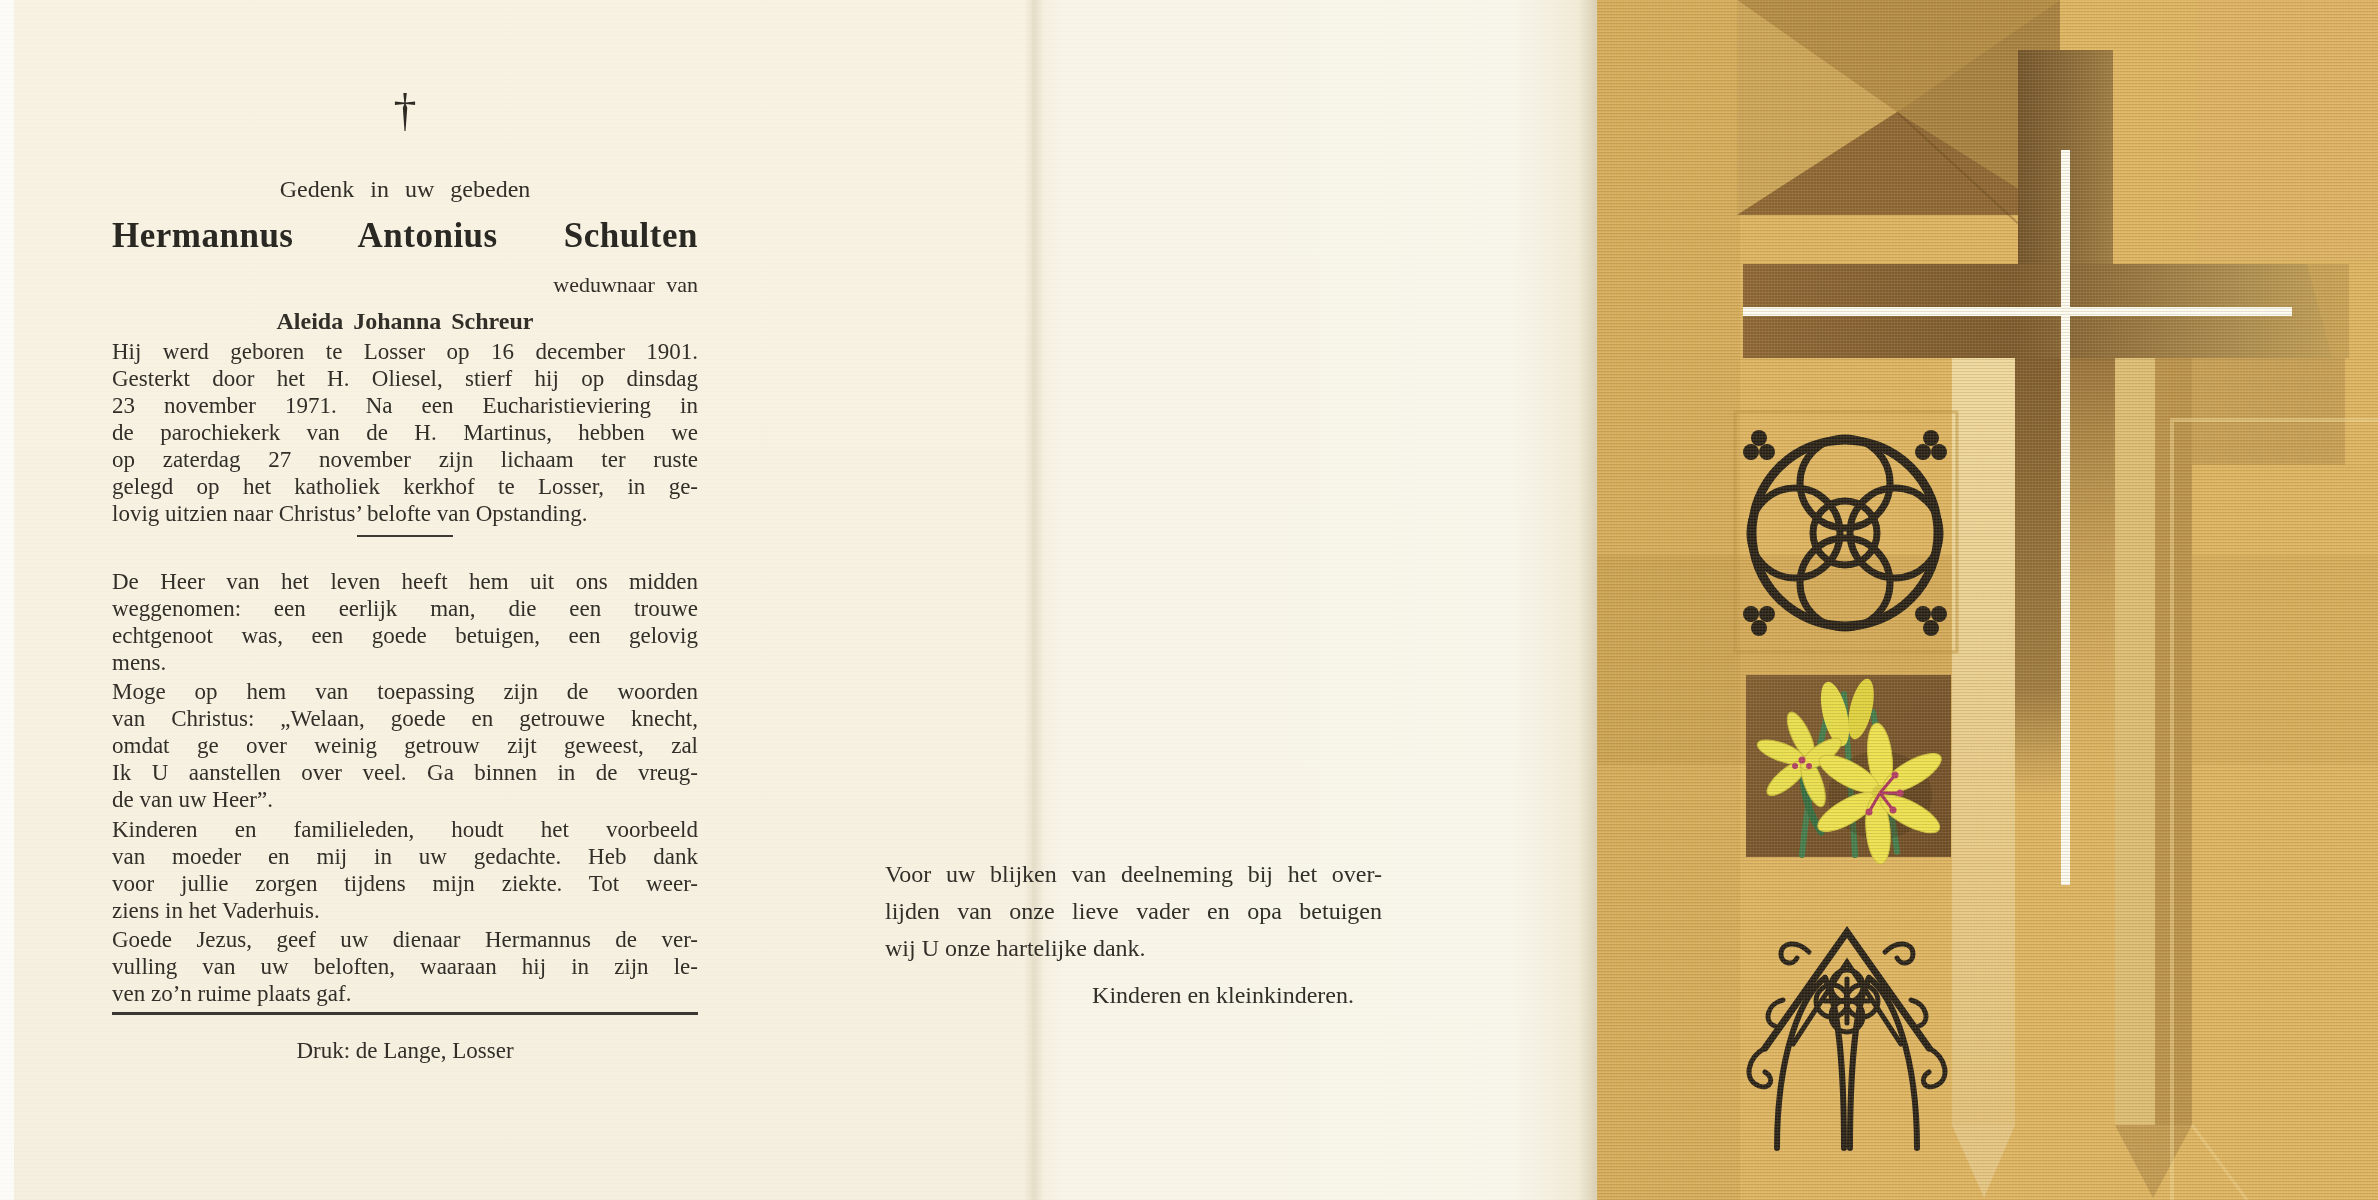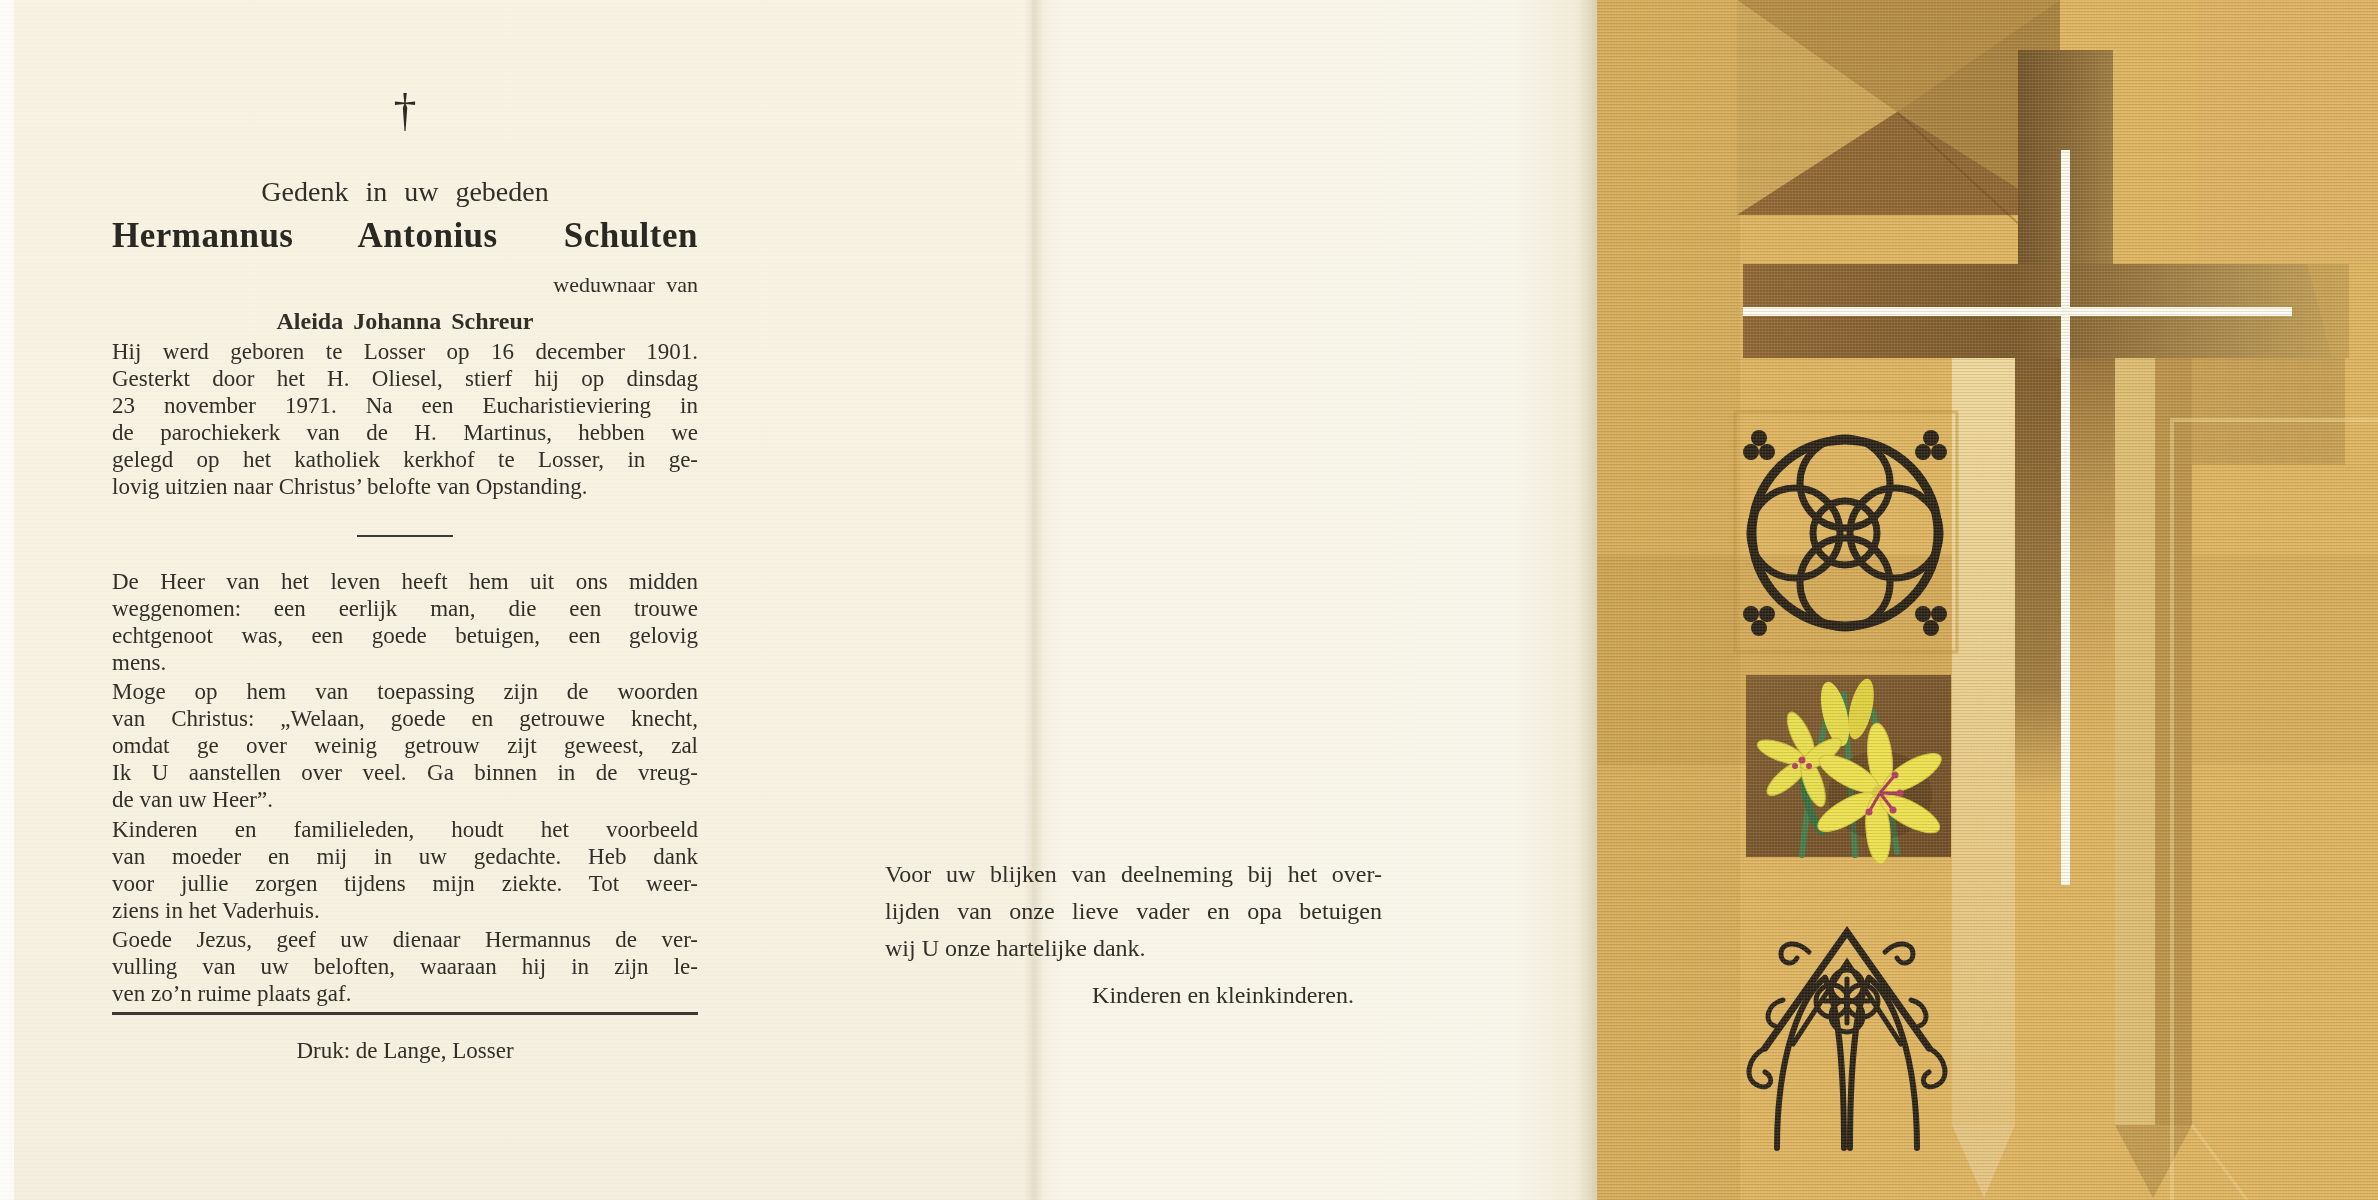--- a/index.html
+++ b/index.html
@@ -18,21 +18,21 @@
   .paper-grain{position:absolute;left:0;top:0;width:1597px;height:1200px;pointer-events:none;
     background:repeating-linear-gradient(0deg,rgba(205,195,165,.05) 0 1px,transparent 1px 4px);}
   .fold{position:absolute;top:0;height:1200px;pointer-events:none;}
   .fold-1{left:1024px;width:20px;background:linear-gradient(90deg,transparent,rgba(150,135,95,.16),transparent);}
   .fold-2{left:1578px;width:19px;background:linear-gradient(90deg,transparent,rgba(160,140,100,.28));}
 
   
   .left-col{position:absolute;left:112px;top:92px;width:586px;height:1000px;}
   .abs{position:absolute;left:0;right:0;}
   .cross-mark{top:-4px;text-align:center;font-size:46px;line-height:46px;color:#2e2b25;}
-  .intro{top:84px;text-align:center;font-size:28px;word-spacing:10px;}
+  .intro{top:84px;text-align:center;font-size:24px;word-spacing:10px;}
   .deceased-name{top:124px;font-size:35px;font-weight:bold;letter-spacing:.5px;
     text-align:justify;text-align-last:justify;color:#2a2822;}
   .relation{top:180px;text-align:right;font-size:22px;word-spacing:6px;}
   .spouse{top:208px;text-align:center;font-size:24px;font-weight:bold;word-spacing:4px;margin-top:8px;}
   .para{font-size:23px;line-height:27px;}
   .para .tline{text-align:justify;text-align-last:justify;}
   .para .tline:last-child{text-align-last:left;}
   .p1{top:246px;} .p2{top:476px;} .p3{top:586px;} .p4{top:724px;} .p5{top:834px;}
   .rule-short{top:443px;width:96px;margin:0 auto;border-top:2px solid #3c3a34;}
   .rule-full{top:920px;border-top:3px solid #3a3832;}
@@ -68,20 +68,21 @@
   <div class="abs intro">Gedenk in uw gebeden</div>
   <div class="abs deceased-name">Hermannus Antonius Schulten</div>
   <div class="abs relation">weduwnaar van</div>
   <div class="abs spouse">Aleida Johanna Schreur</div>
 
   <div class="abs para p1">
       <div class="tline">Hij werd geboren te Losser op 16 december 1901.</div>
       <div class="tline">Gesterkt door het H. Oliesel, stierf hij op dinsdag</div>
       <div class="tline">23 november 1971. Na een Eucharistieviering in</div>
       <div class="tline">de parochiekerk van de H. Martinus, hebben we</div>
+      <div class="tline">op zaterdag 27 november zijn lichaam ter ruste</div>
       <div class="tline">gelegd op het katholiek kerkhof te Losser, in ge-</div>
       <div class="tline">lovig uitzien naar Christus’ belofte van Opstanding.</div>
     </div>
   <div class="abs rule-short"></div>
   <div class="abs para p2">
       <div class="tline">De Heer van het leven heeft hem uit ons midden</div>
       <div class="tline">weggenomen: een eerlijk man, die een trouwe</div>
       <div class="tline">echtgenoot was, een goede betuigen, een gelovig</div>
       <div class="tline">mens.</div>
     </div>

